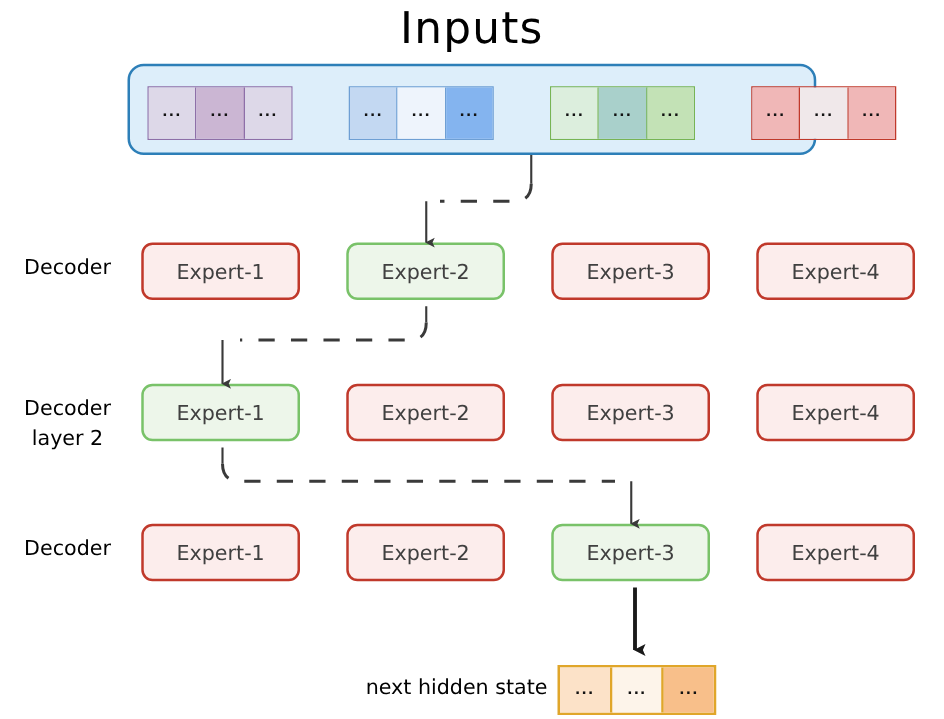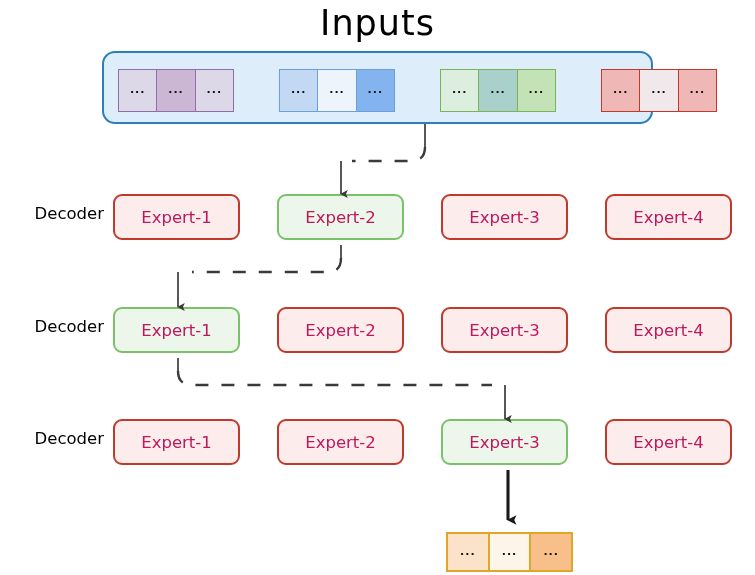--- a/index.html
+++ b/index.html
@@ -28,29 +28,29 @@
     box-sizing:border-box;
   }
   .token-cell{
     flex:1;display:flex;align-items:center;justify-content:center;
     box-sizing:border-box;font-size:11px;line-height:1;
     letter-spacing:1px;color:#111;font-weight:700;padding-bottom:2px;
   }
 
   
   .row-label{
-    position:absolute;left:4px;width:100px;text-align:right;
+    position:absolute;left:4px;width:100px;text-align:center;
     font-size:16.5px;line-height:1.45;color:#000;
   }
 
   
   .expert{
     position:absolute;width:127px;height:46px;border-radius:9px;
     box-sizing:border-box;display:flex;align-items:center;
-    justify-content:center;font-size:16.5px;color:#be185d;
+    justify-content:center;font-size:16.5px;color:#404040;
   }
   .expert.inactive{background:#fcedec;border:2px solid #c0392b;}
   .expert.active{background:#edf6ea;border:2px solid #79c269;}
 
   
   .hs-label{
     position:absolute;left:258px;top:536px;width:180px;text-align:right;
     font-size:16.5px;color:#000;
   }
   .hs-group{
@@ -100,34 +100,36 @@
   <div id="layer-rows">
       <div class="row-label" style="top: 198px;">
         <div>Decoder</div>
       </div>
       <div class="expert inactive" style="left: 113px; top: 190px;">Expert-1</div>
       <div class="expert active" style="left: 277px; top: 190px;">Expert-2</div>
       <div class="expert inactive" style="left: 441px; top: 190px;">Expert-3</div>
       <div class="expert inactive" style="left: 605px; top: 190px;">Expert-4</div>
       <div class="row-label" style="top: 311px;">
         <div>Decoder</div>
+        <div>layer 2</div>
       </div>
       <div class="expert active" style="left: 113px; top: 303px;">Expert-1</div>
       <div class="expert inactive" style="left: 277px; top: 303px;">Expert-2</div>
       <div class="expert inactive" style="left: 441px; top: 303px;">Expert-3</div>
       <div class="expert inactive" style="left: 605px; top: 303px;">Expert-4</div>
       <div class="row-label" style="top: 423px;">
         <div>Decoder</div>
       </div>
       <div class="expert inactive" style="left: 113px; top: 415px;">Expert-1</div>
       <div class="expert inactive" style="left: 277px; top: 415px;">Expert-2</div>
       <div class="expert active" style="left: 441px; top: 415px;">Expert-3</div>
       <div class="expert inactive" style="left: 605px; top: 415px;">Expert-4</div>
     </div>
 
+  <div class="hs-label">next hidden state</div>
   <div class="hs-group" id="hs-group" style="border: 2px solid rgb(224, 166, 42);">
       <div class="hs-cell" style="background: rgb(252, 226, 200); border-right: 2px solid rgb(224, 166, 42);">...</div>
       <div class="hs-cell" style="background: rgb(253, 244, 234); border-right: 2px solid rgb(224, 166, 42);">...</div>
       <div class="hs-cell" style="background: rgb(248, 191, 138);">...</div>
     </div>
 
   <svg class="wires" viewBox="0 0 755 575">
     <defs>
       <marker id="ah" markerWidth="9" markerHeight="9" refX="4.2" refY="7.4" orient="auto" markerUnits="userSpaceOnUse">
         <path d="M0.3,0.6 L4.2,8.2 L8.1,0.6 L4.2,2.4 Z" fill="#3a3a3a"></path>

